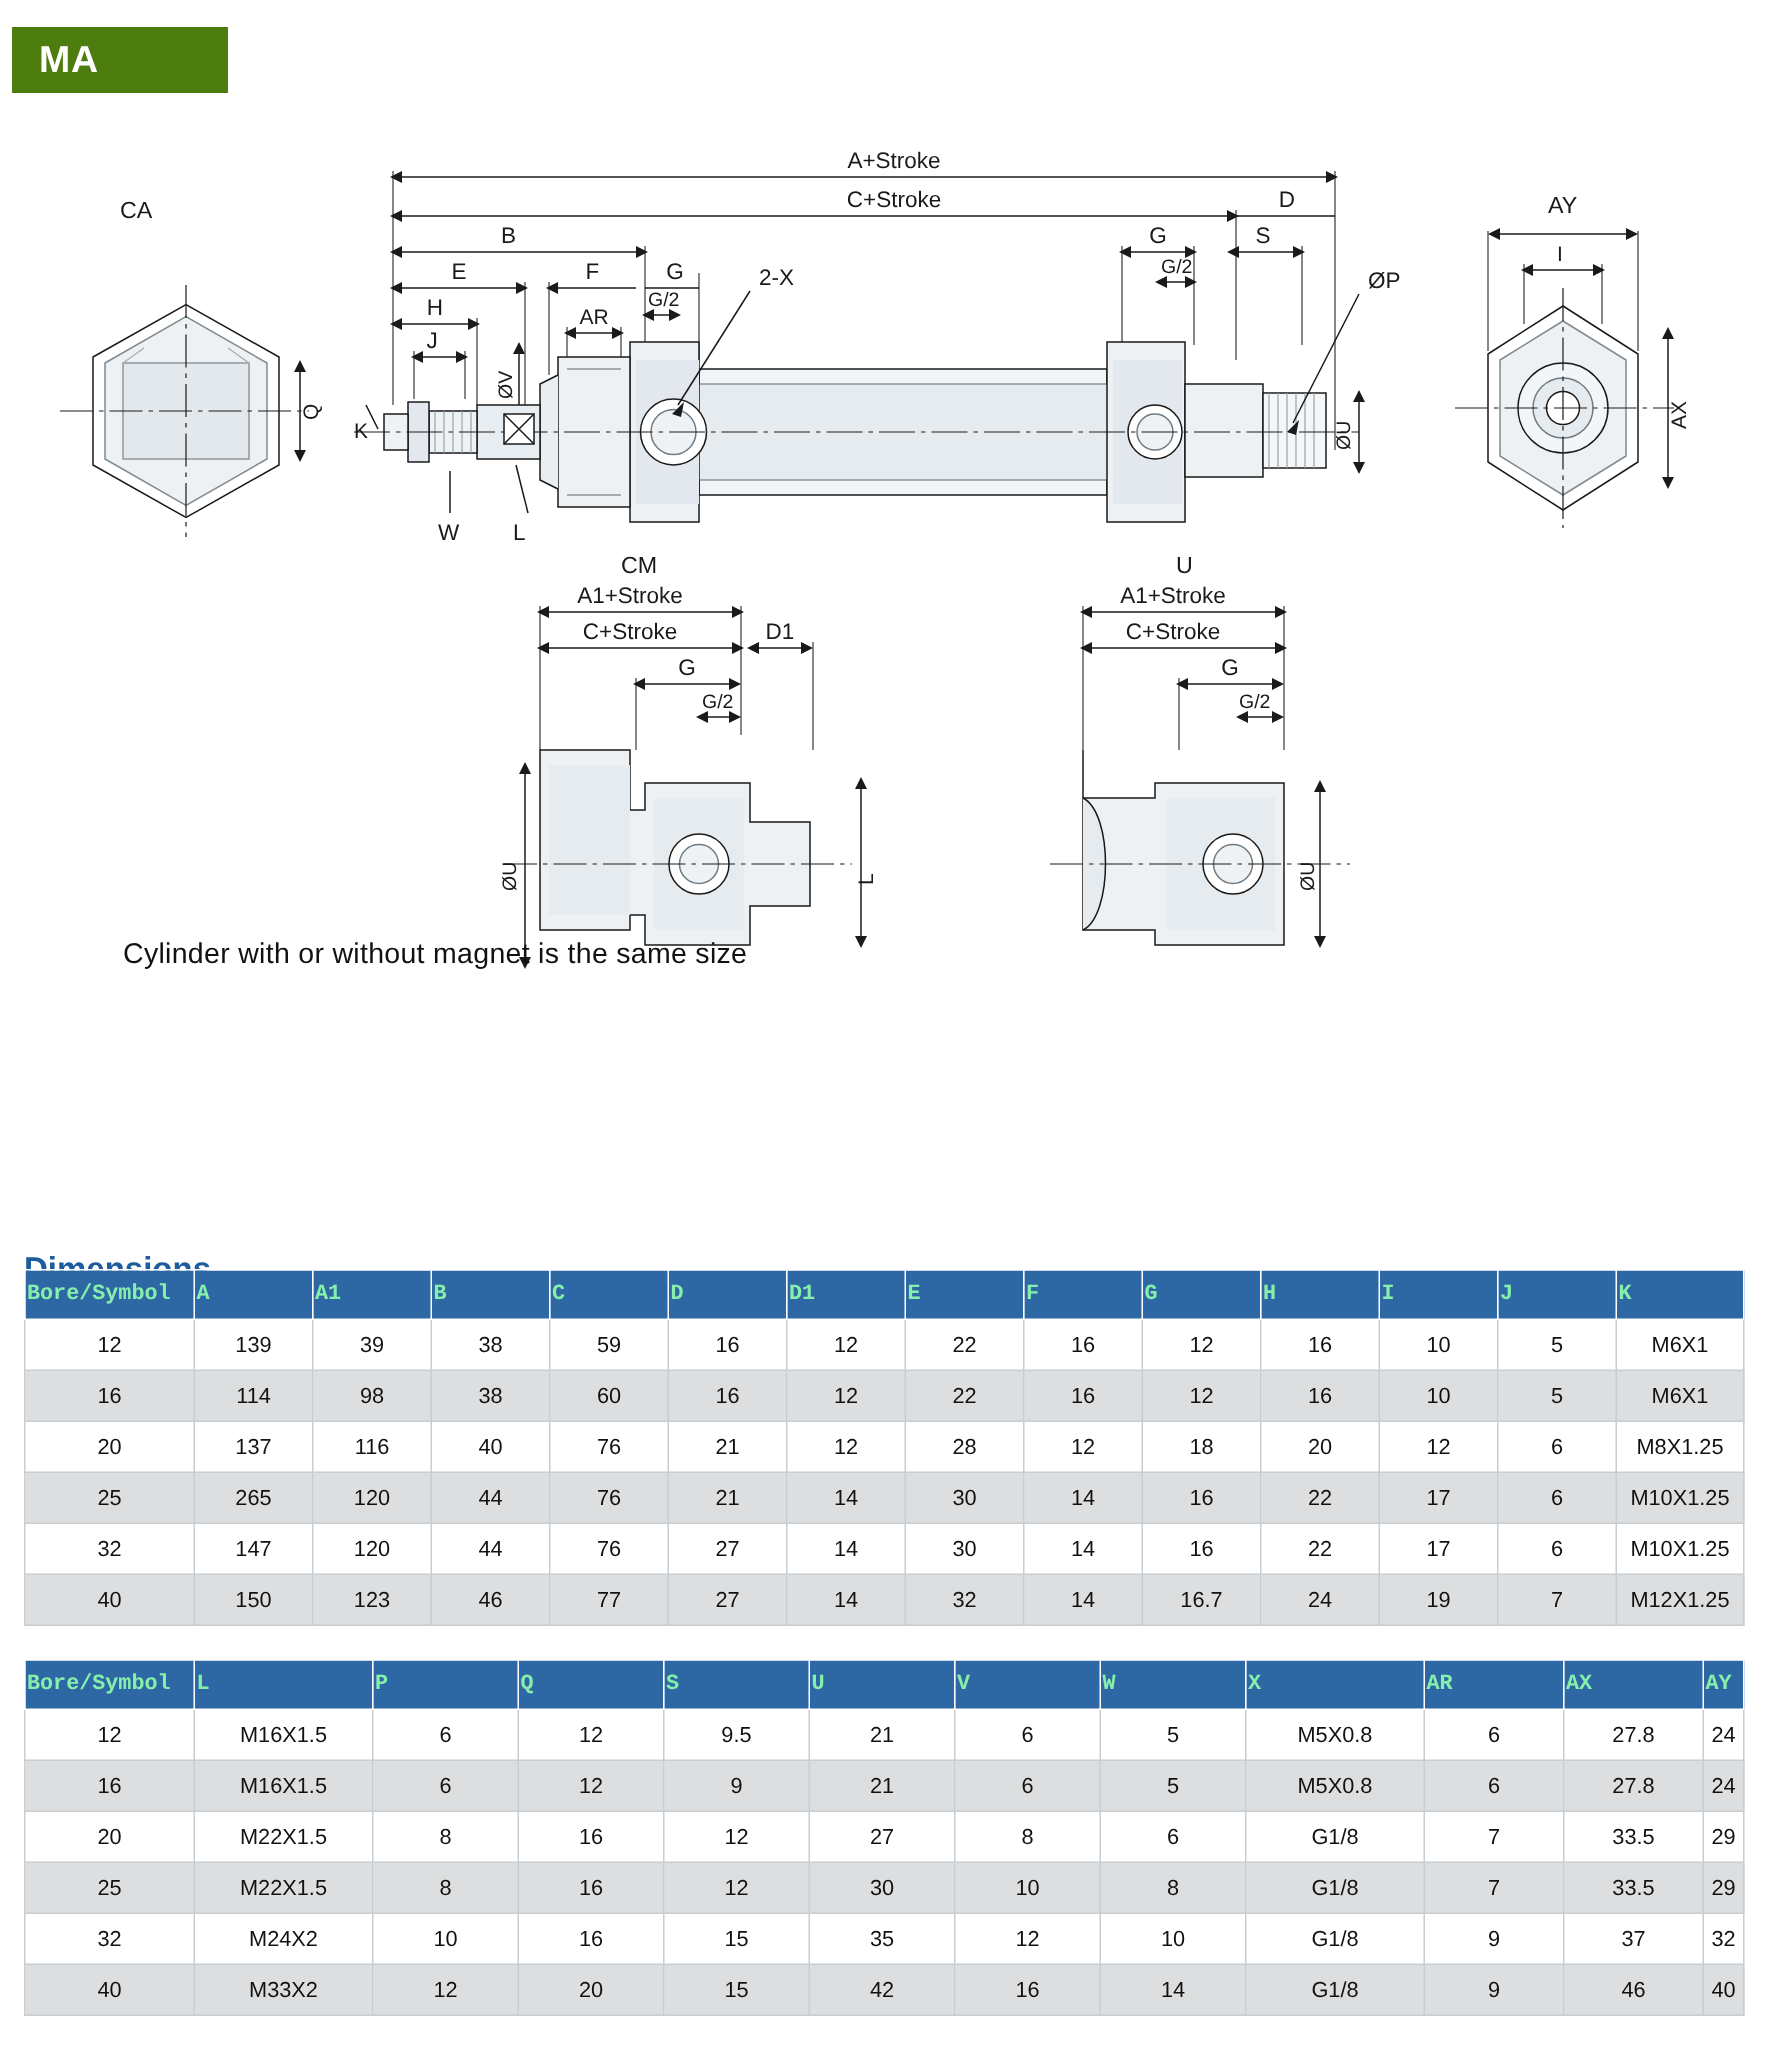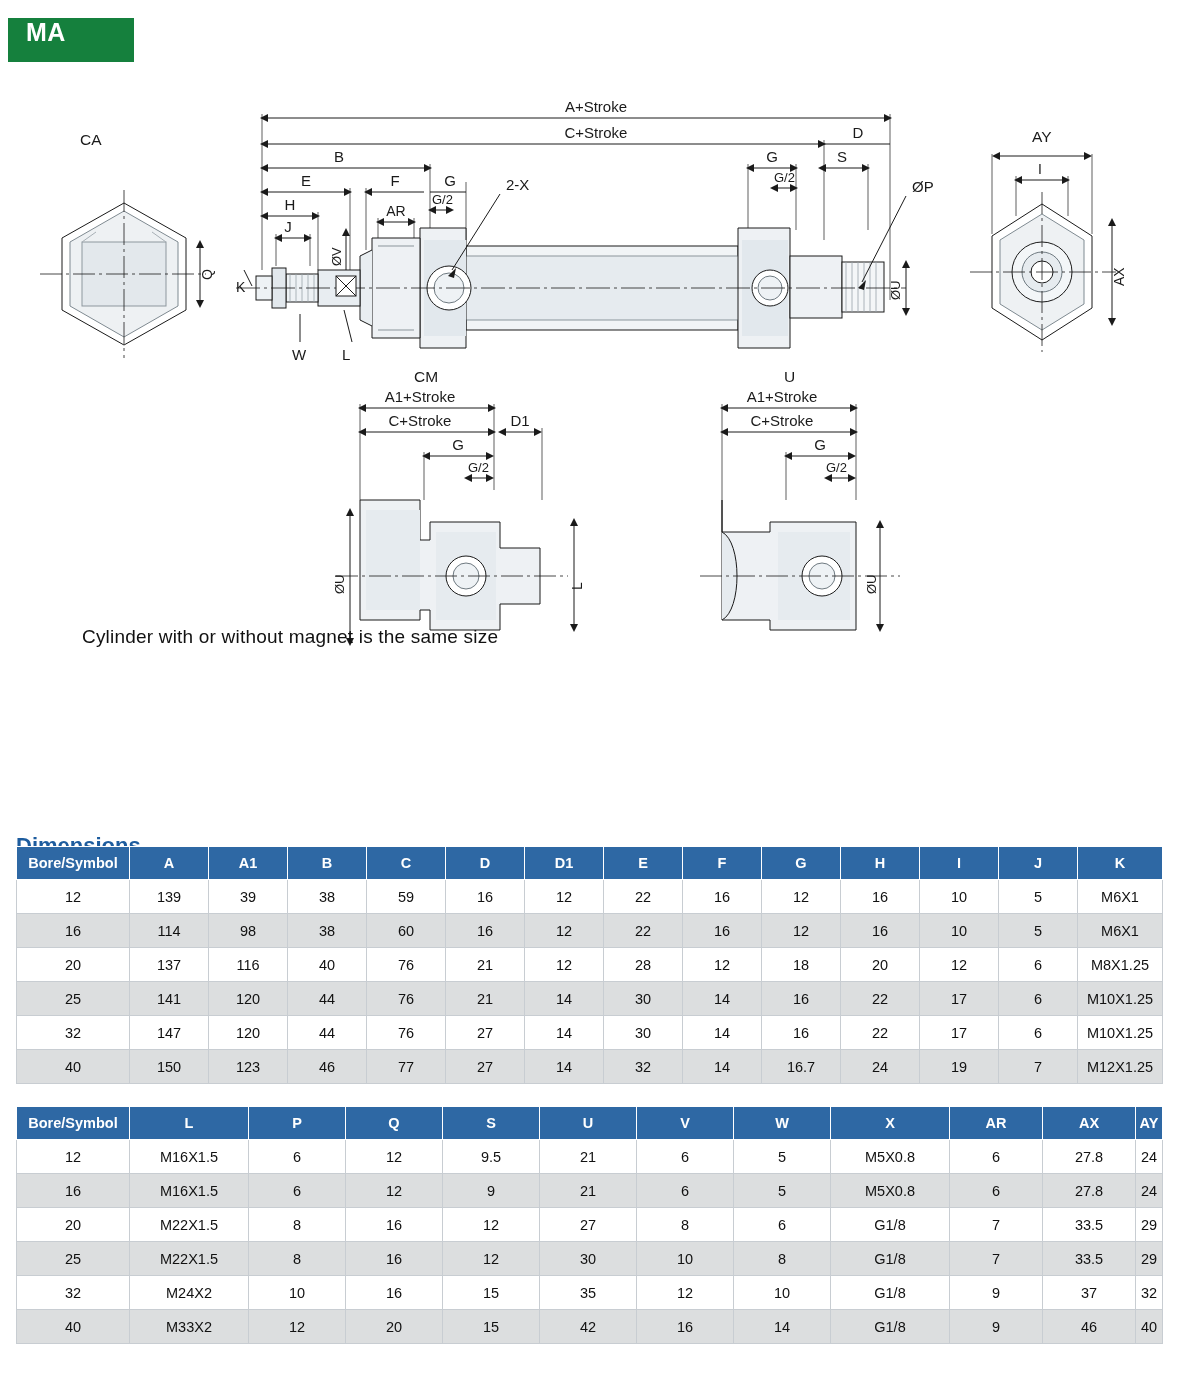--- a/index.html
+++ b/index.html
@@ -5,45 +5,45 @@
   html,body{margin:0;padding:0;}
   body{
     width:1179px;height:1378px;
     background:#ffffff;
     font-family:"Liberation Sans", sans-serif;
     color:#1a1a1a;
     position:relative;
     overflow:hidden;
   }
   .badge{
-    position:absolute;left:8px;top:18px;width:126px;height:44px;
-    background:#15803d;color:#ffffff;
+    position:absolute;left:8px;top:18px;width:144px;height:44px;
+    background:#4d7c0f;color:#ffffff;
     font-size:25px;font-weight:bold;
-    display:flex;align-items:flex-start;padding-left:18px;
+    display:flex;align-items:center;padding-left:18px;
     box-sizing:border-box;letter-spacing:.5px;
   }
   .drawing{
     position:absolute;left:0;top:70px;width:1179px;height:600px;
   }
   .note{
     position:absolute;left:82px;top:626px;font-size:19px;color:#111;
     letter-spacing:.2px;
   }
   .dim-title{
     position:absolute;left:16px;top:790px;
     font-size:22px;font-weight:bold;color:#1d5c9e;margin-top:43px;
   }
   table.dim{
     position:absolute;border-collapse:collapse;
     font-size:14.5px;
   }
   table.dim th{
-    background:#2e68a4;color:#ffffff;font-weight:bold;
+    background:#2e68a4;color:#86efac;font-weight:bold;
     border:1px solid #ffffff;
-    height:30px;text-align:center;
+    height:30px;text-align:left;font-family:Liberation Mono, monospace;
   }
   table.dim td{
     border:1px solid #c8cdd2;
     height:31px;text-align:center;color:#111;
   }
   table.dim tr.alt td{background:#dcdedf;}
   table.dim tr.norm td{background:#ffffff;}
   #t1{left:16px;top:846px;width:1147px;}
   #t2{left:16px;top:1106px;width:1147px;}
   svg text{font-family:"Liberation Sans", sans-serif;}
@@ -390,21 +390,21 @@
       <td>28</td>
       <td>12</td>
       <td>18</td>
       <td>20</td>
       <td>12</td>
       <td>6</td>
       <td>M8X1.25</td>
     </tr>
     <tr class="alt">
       <td>25</td>
-      <td>141</td>
+      <td>265</td>
       <td>120</td>
       <td>44</td>
       <td>76</td>
       <td>21</td>
       <td>14</td>
       <td>30</td>
       <td>14</td>
       <td>16</td>
       <td>22</td>
       <td>17</td>

